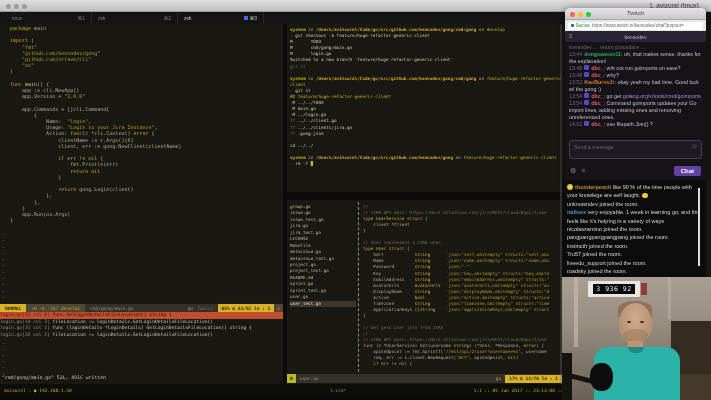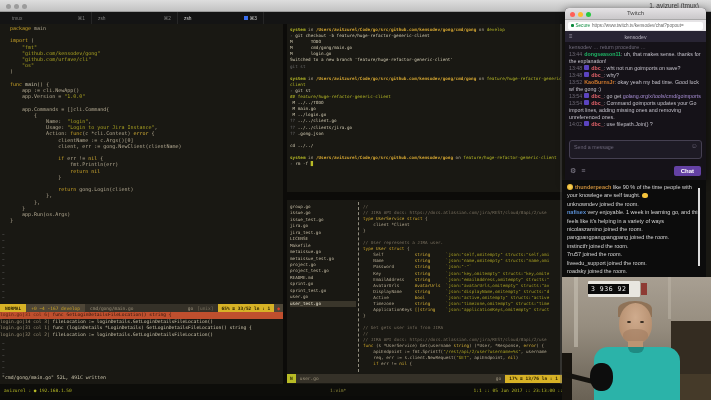--- a/index.html
+++ b/index.html
@@ -97,21 +97,21 @@
 .medal{display:inline-block;width:6px;height:6px;border-radius:50%;background:radial-gradient(#ffd95e,#d8a323);margin-right:2px;vertical-align:-1px}
 .eface{display:inline-block;width:5.5px;height:5.5px;border-radius:50%;background:#f5c33b;margin-left:2px;vertical-align:-1px}
 .le-scroll{position:absolute;right:6px;top:8px;width:2px;height:78px;background:#ddd}
 
 .webcam{position:absolute;left:562px;top:277px;width:149px;height:123px;overflow:hidden;z-index:4;background:linear-gradient(180deg,#a89f92 0%,#968d7f 40%,#7a7265 75%,#6a6255 100%)}
 .wc-frame-l{position:absolute;left:12px;top:0;width:4px;height:70px;background:#c6bfb2;opacity:.6}
 .wc-frame-r{position:absolute;left:106px;top:0;width:3px;height:42px;background:#bdb5a8;opacity:.5}
 .wc-bed{position:absolute;right:0;top:44px;width:40px;height:79px;background:#342c21}
 .wc-bed2{position:absolute;right:0;bottom:0;width:58px;height:26px;background:#453a29}
 .wc-gear-left{position:absolute;left:0;top:76px;width:10px;height:47px;background:#17140f}
-.wc-counter{position:absolute;left:26px;top:4px;width:52px;height:16px;background:#e8e6e0;border-radius:1px;display:flex;align-items:center;}
+.wc-counter{position:absolute;left:26px;top:4px;width:52px;height:16px;background:#e8e6e0;border-radius:1px;display:flex;align-items:center;justify-content:center}
 .wc-counter::after{content:"";position:absolute;right:-7px;top:2px;width:6px;height:12px;background:#8e3b34}
 .wc-display{background:#0a0a0a;color:#eee;font-family:"DejaVu Sans Mono",monospace;font-size:6.5px;padding:1px 3px;letter-spacing:.5px}
 .wc-hair{position:absolute;left:56px;top:24px;width:34px;height:16px;background:#8f7257;border-radius:50% 50% 0 0}
 .wc-head{position:absolute;left:57px;top:26px;width:33px;height:41px;background:radial-gradient(ellipse at 50% 35%,#cfab8d,#b38c6c 85%);border-radius:50% 50% 47% 47%}
 .wc-eye{position:absolute;width:4px;height:1.8px;background:#2f251c;border-radius:50%}
 .wc-beard{position:absolute;left:61px;top:52px;width:25px;height:14px;background:#9f7a5e;border-radius:40% 40% 50% 50%;opacity:.55}
 .wc-neck{position:absolute;left:66px;top:64px;width:15px;height:9px;background:#bb9472}
 .wc-shirt{position:absolute;left:32px;top:70px;width:86px;height:53px;background:#2bb3a9;border-radius:14px 14px 0 0}
 .wc-collar{position:absolute;left:66px;top:70px;width:16px;height:6px;background:#1f8a82;border-radius:0 0 8px 8px}
 .wc-boom{position:absolute;left:-8px;top:98px;width:46px;height:5px;background:#15130f;transform:rotate(14deg)}

